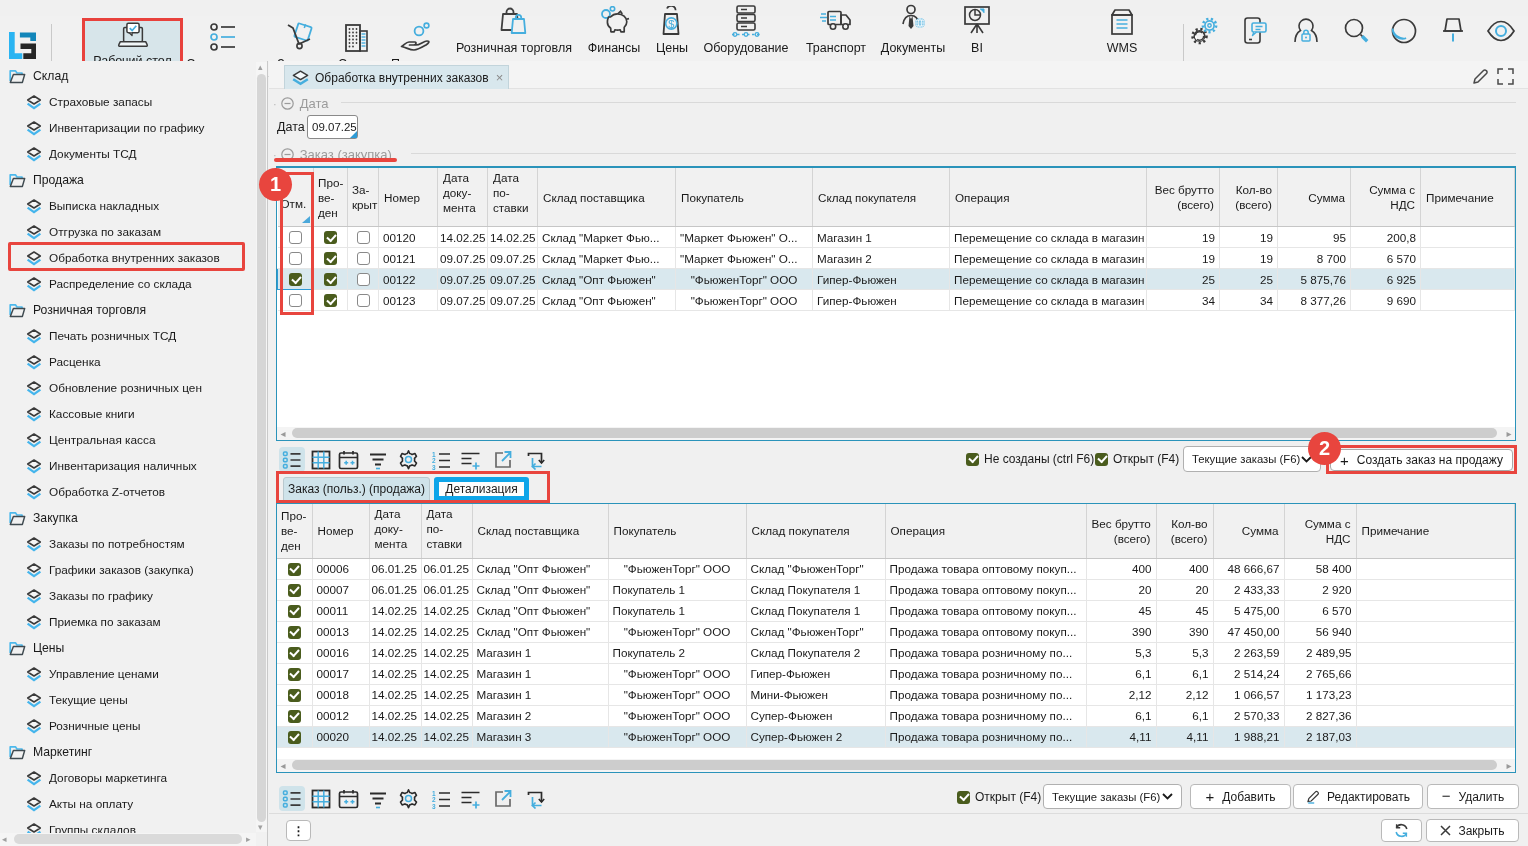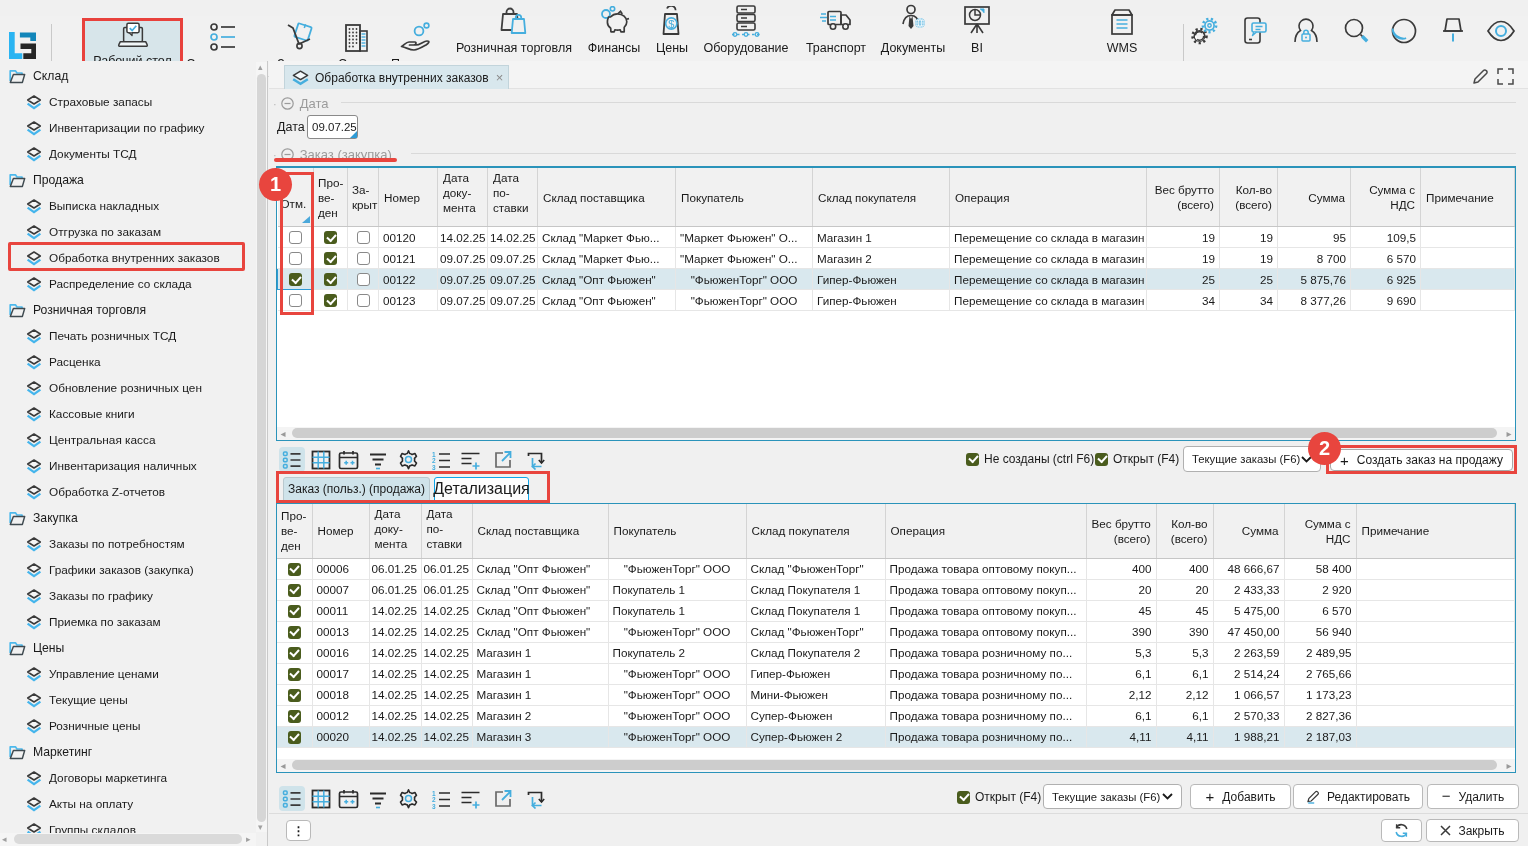--- a/index.html
+++ b/index.html
@@ -595,21 +595,21 @@
           <td>00120</td>
           <td class="dt">14.02.25</td>
           <td class="dt">14.02.25</td>
           <td>Склад  "Маркет Фью...</td>
           <td>"Маркет Фьюжен" О...</td>
           <td>Магазин 1</td>
           <td>Перемещение со склада в магазин</td>
           <td class="r">19</td>
           <td class="r">19</td>
           <td class="r">95</td>
-          <td class="r">109,5</td>
+          <td class="r">200,8</td>
           <td></td>
         </tr>
 <tr>
           <td class="cc"><span class="cbx"></span></td>
           <td class="cc"><span class="cbx on"></span></td>
           <td class="cc"><span class="cbx"></span></td>
           <td>00121</td>
           <td class="dt">09.07.25</td>
           <td class="dt">09.07.25</td>
           <td>Склад  "Маркет Фью...</td>
@@ -760,21 +760,21 @@
  <svg width="11" height="7" viewBox="0 0 11 7">
       <path d="M1 1l4.5 4.5L10 1" fill="none" stroke="#1a1a1a" stroke-width="1.8"></path>
     </svg>
 </div>
 <div class="btn" style="left:1330px;top:449px;width:183px;height:22px;border-color:#a9a9a9">
  <span style="font-size:15px;margin-right:8px;font-weight:400">+</span>Создать заказ на продажу</div>
 <div class="ann" style="left:1326px;top:445px;width:191px;height:29px"></div>
 <div class="acirc" style="left:1308px;top:432px">2</div>
 
 <div class="abs" style="left:283px;top:477px;width:147px;height:24px;background:#cfe3ea;border:1px solid #b9c9cf;border-radius:3px 3px 0 0;display:flex;align-items:center;justify-content:center;font-size:12px">Заказ (польз.) (продажа)</div>
-<div class="abs" style="left:434px;top:477px;width:95px;height:24px;background:#fdfdfd;border:1px solid #0ea5e9;border-radius:3px 3px 0 0;display:flex;align-items:center;justify-content:center;font-size:16px">Детализация</div>
+<div class="abs" style="left:434px;top:477px;width:95px;height:24px;background:#fdfdfd;border:5px solid #0ea5e9;border-radius:3px 3px 0 0;display:flex;align-items:center;justify-content:center;font-size:12px">Детализация</div>
 <div class="ann" style="left:276px;top:471px;width:274px;height:32px"></div>
 
 <div class="grid" id="grid2" style="left:276px;top:503px;width:1240px;height:270px">
 <table>
 <colgroup>
         <col style="width:35px">
         <col style="width:57px">
         <col style="width:52px">
         <col style="width:51px">
         <col style="width:136px">

